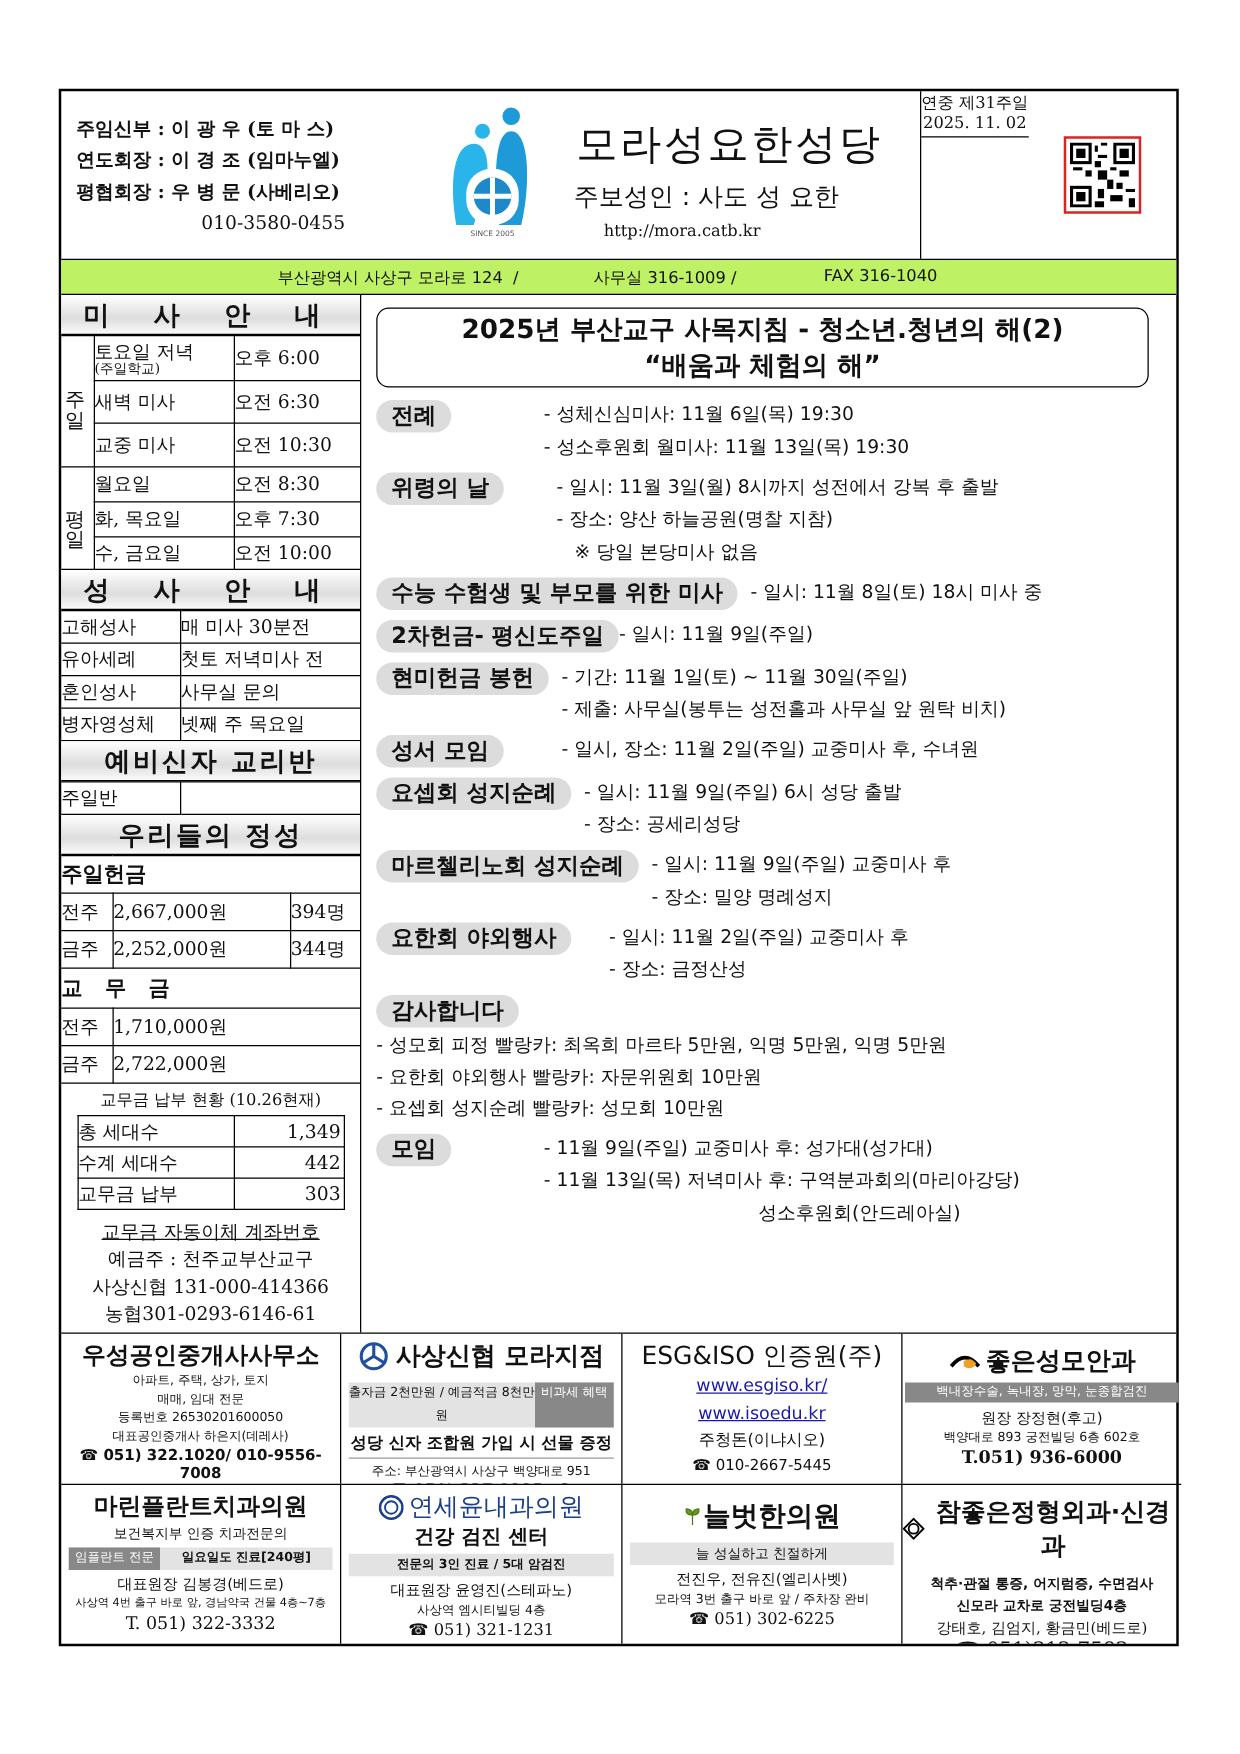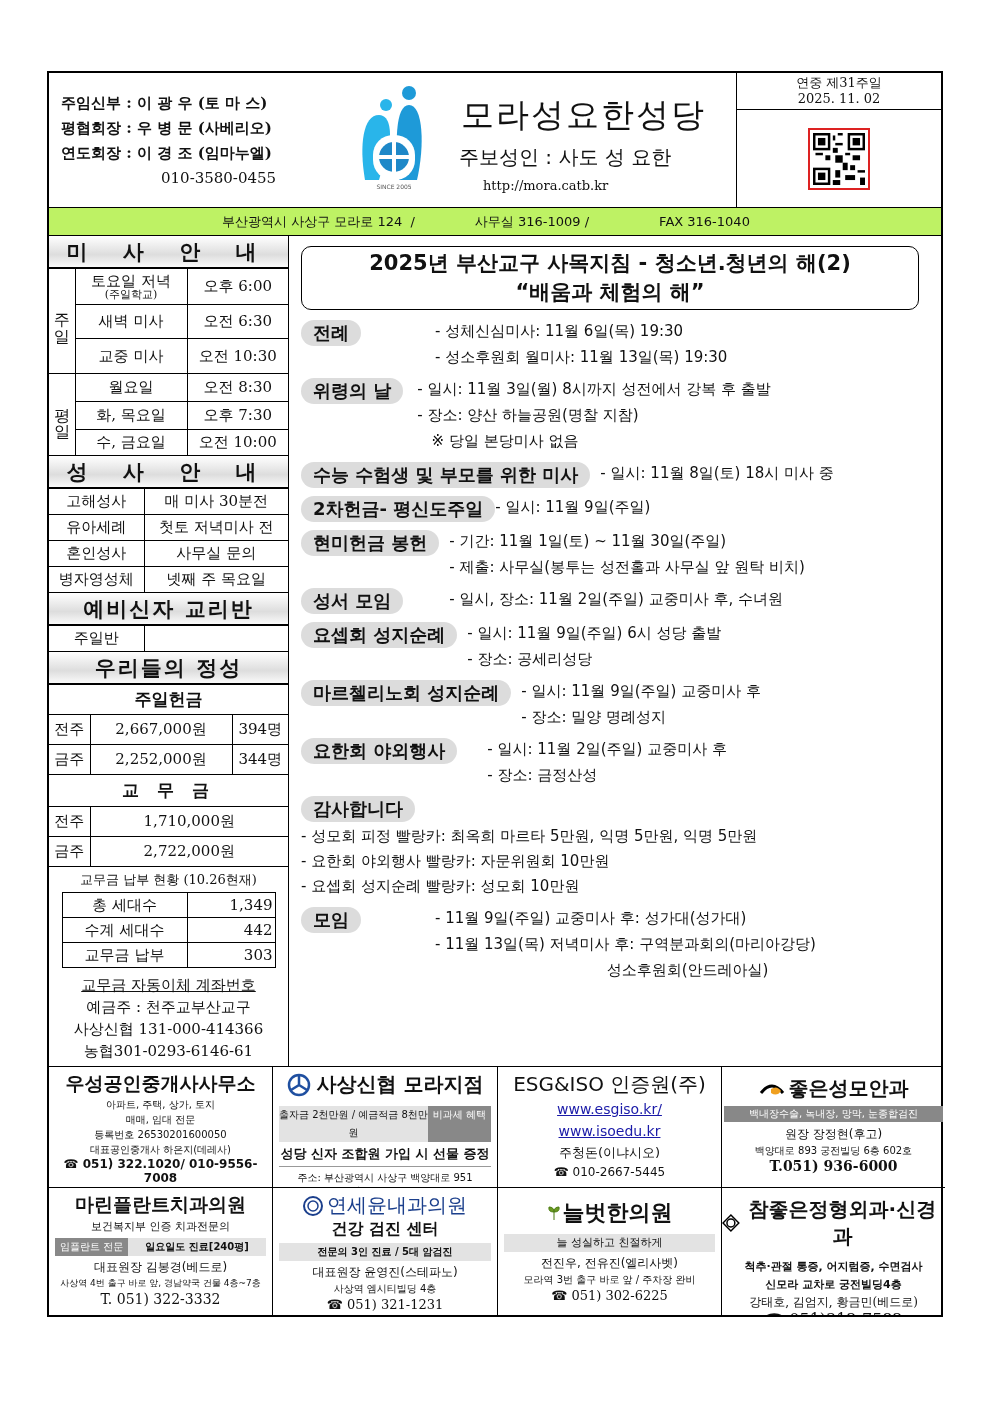--- a/index.html
+++ b/index.html
@@ -7,33 +7,33 @@
   .page { position: absolute; left: 47px; top: 71px; width: 896px; border: 2px solid #000; }
   
   .header { display: flex; height: 135px; border-bottom: 1px solid #000; }
   .hdr-left { width: 290px; padding: 18px 0 0 12px; font-family: "DejaVu Serif", serif; font-size: 15px; font-weight: bold; line-height: 25px; }
   .hdr-left .phone { font-weight: normal; padding-left: 100px; font-size: 15px; }
   .hdr-logo { width: 110px; display: flex; align-items: center; justify-content: center; }
   .hdr-title { flex: 1; padding-top: 20px; padding-left: 12px; border-right: 1px solid #000; }
   .hdr-title .name { font-size: 33px; letter-spacing: 2px; }
   .hdr-title .patron { font-size: 20px; margin-top: 6px; margin-left: -2px; }
   .hdr-title .url { font-family: "DejaVu Serif", serif; font-size: 13px; margin-top: 7px; margin-left: 22px; }
-  .hdr-right { width: 204px; display: flex; flex-direction: column; }
+  .hdr-right { width: 204px; display: flex; flex-direction: row; }
   .hdr-right .week { height: 37px; border-bottom: 1px solid #000; text-align: center; font-family: "DejaVu Serif", serif; font-size: 13px; line-height: 16px; padding-top: 2px; }
   .hdr-right .qr { flex: 1; display: flex; align-items: center; justify-content: center; }
   .qrbox { width: 62px; height: 62px; border: 2px solid #d22; padding: 3px; background: #fff; }
   .addrbar { height: 28px; background: #bef264; border-bottom: 1px solid #000; font-size: 13px; display: flex; align-items: center; padding-left: 173px; gap: 0; }
   .addrbar span { white-space: pre; }
   
   .main { display: flex; }
   .side { width: 240px; border-right: 1px solid #000; font-family: "DejaVu Serif", serif; }
   .sec-h { height: 32px; border-bottom: 1px solid #000; background: linear-gradient(#fff, #ddd 60%, #fafafa); text-align: center; font-family: "DejaVu Sans", sans-serif; font-weight: bold; font-size: 21px; line-height: 32px; letter-spacing: 2px; }
   .sec-h.wide { letter-spacing: 14px; }
   table { border-collapse: collapse; width: 100%; }
-  td { border: 1px solid #000; text-align: center; font-size: 15px; }
+  td { border: 1px solid #000; text-align: left; font-size: 15px; }
   .side table td:first-child { border-left: none; }
   .side table td:last-child { border-right: none; }
   .small { font-size: 11px; display: block; line-height: 11px; }
   .content { flex: 1; padding: 10px 14px 0 12px; position: relative; }
   .banner { border: 1.5px solid #000; border-radius: 10px; text-align: center; font-weight: bold; font-size: 21px; line-height: 29px; padding: 2px 0 2px; margin: 0 8px 10px 0; }
   .pill { display: inline-block; background: #dcdcdc; border-radius: 13px; font-weight: bold; font-size: 18px; padding: 2px 12px 2px 12px; line-height: 22px; white-space: nowrap; }
   .row { display: flex; align-items: flex-start; margin-bottom: 8px; }
   .lines { font-size: 15px; line-height: 26px; }
   .lines div { white-space: pre; }
   .row .lines { margin-top: -2px; }
@@ -52,22 +52,22 @@
   .link { color: #1a1aa8; text-decoration: underline; font-size: 14px; line-height: 22px; }
 </style>
 </head>
 <body>
 
 <div class="page">
 
   <div class="header">
     <div class="hdr-left">
       <div>주임신부 : 이 광 우 (토 마 스)</div>
+      <div>연도회장 : 이 경 조 (임마누엘)</div>
       <div>평협회장 : 우 병 문 (사베리오)</div>
-      <div>연도회장 : 이 경 조 (임마누엘)</div>
       <div class="phone">010-3580-0455</div>
     </div>
     <div class="hdr-logo">
       <svg width="70" height="110" viewBox="0 0 70 110">
         <circle cx="27" cy="20" r="6" fill="#29b5ea"></circle>
         <circle cx="50" cy="8" r="7" fill="#1e9ad8"></circle>
         <path d="M6 95 C0 60 4 30 20 30 C32 30 32 50 30 60 L20 95 Z" fill="#29b5ea"></path>
         <path d="M40 95 C36 60 36 20 50 20 C64 20 66 60 58 95 Z" fill="#1e9ad8"></path>
         <rect x="14" y="50" width="42" height="45" rx="20" fill="#fff"></rect>
         <circle cx="35" cy="72" r="15" fill="#1e88c8"></circle>
@@ -262,21 +262,21 @@
       <div class="row">
         <span class="pill">전례</span>
         <div class="lines" style="margin-left:74px">
           <div>- 성체신심미사: 11월 6일(목) 19:30</div>
           <div>- 성소후원회 월미사: 11월 13일(목) 19:30</div>
         </div>
       </div>
 
       <div class="row">
         <span class="pill">위령의 날</span>
-        <div class="lines" style="margin-left:14px">
+        <div class="lines" style="margin-left:42px">
           <div>- 일시: 11월 3일(월) 8시까지 성전에서 강복 후 출발</div>
           <div>- 장소: 양산 하늘공원(명찰 지참)</div>
           <div>   ※ 당일 본당미사 없음</div>
         </div>
       </div>
 
       <div class="row">
         <span class="pill">수능 수험생 및 부모를 위한 미사</span>
         <div class="lines" style="margin-left:10px">
           <div>- 일시: 11월 8일(토) 18시 미사 중</div>

